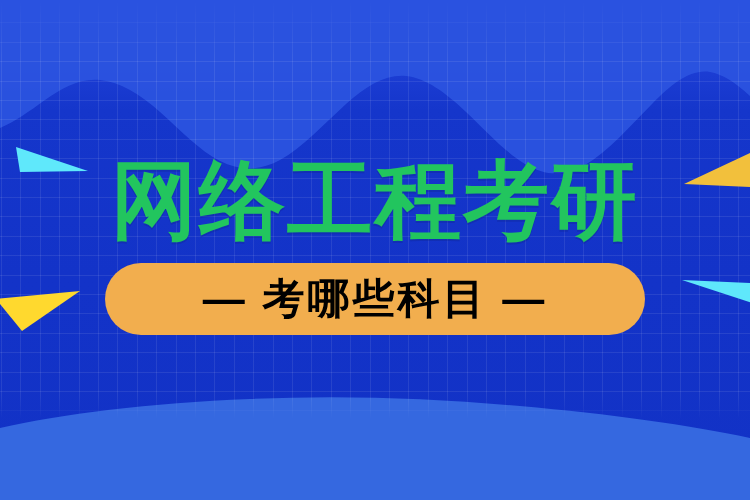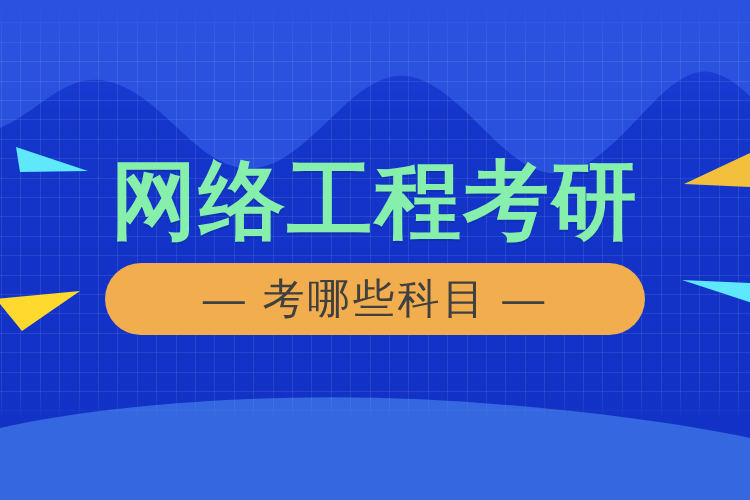--- a/index.html
+++ b/index.html
@@ -47,21 +47,21 @@
     left: 0;
     top: 152.0px;
     width: 750px;
     text-align: center;
   }
   .title {
     display: inline-block;
     font-size: 86px;
     line-height: 96px;
     font-weight: 700;
-    color: #86efac;
+    color: #22c55e;
     letter-spacing: 2px;
     white-space: nowrap;
     text-shadow: 0 2px 0 rgba(10,30,120,0.25);
   }
 
   
   .pill {
     position: absolute;
     left: 105px;
     top: 263px;
@@ -69,22 +69,22 @@
     height: 72px;
     background: #F2AE4E;
     border-radius: 36px;
     display: flex;
     align-items: center;
     justify-content: center;
   }
   .pill-text {
     font-size: 42px;
     line-height: 48px;
-    font-weight: 400;
-    color: #404040;
+    font-weight: 700;
+    color: #000000;
     letter-spacing: 3px;
     white-space: nowrap;
   }
 </style>
 </head>
 <body>
 
 <div id="banner">
 
   <div class="layer base-fill"></div>

